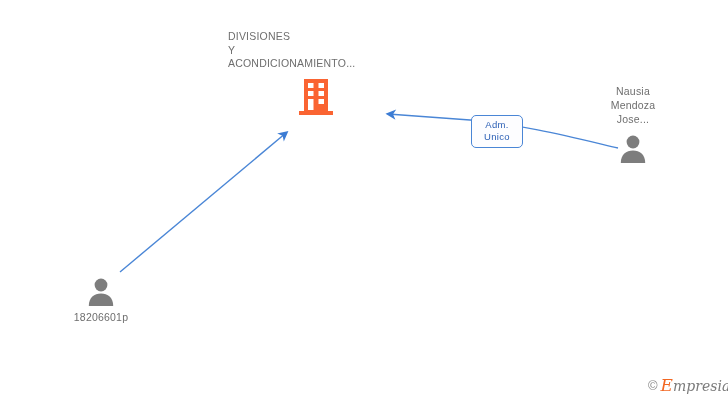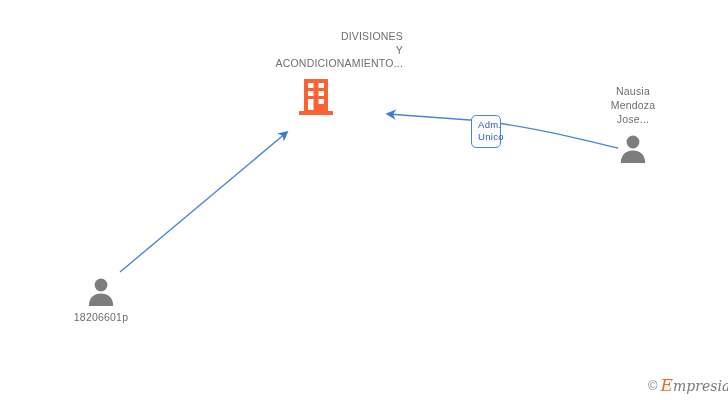--- a/index.html
+++ b/index.html
@@ -24,21 +24,21 @@
     width: 728px;
     height: 400px;
   }
 
   
   .company-node {
     position: absolute;
     left: 228px;
     top: 30px;
     width: 175px;
-    text-align: right;
+    text-align: left;
   }
   .company-title {
     font-size: 10.5px;
     line-height: 13.5px;
     color: #6e6e6e;
     letter-spacing: 0.2px;
     white-space: pre-line;
     font-family: "Liberation Sans", sans-serif;
   }
   .company-icon-wrap {
@@ -83,21 +83,21 @@
     color: #2b5fb5;
     font-size: 9.5px;
     line-height: 12px;
     text-align: center;
     padding: 3px 6px 4px 6px;
     white-space: pre-line;
     letter-spacing: 0.3px;
     box-sizing: border-box;
   }
   #rel-socio-unico { left: 180px; top: 189px; width: 46px; }
-  #rel-adm-unico   { left: 471px; top: 115px; width: 30px; }
+  #rel-adm-unico   { left: 471px; top: 115px; width: 52px; }
 
   
   .watermark {
     position: absolute;
     left: 648px;
     top: 377px;
     display: flex;
     align-items: center;
     gap: 3px;
   }

